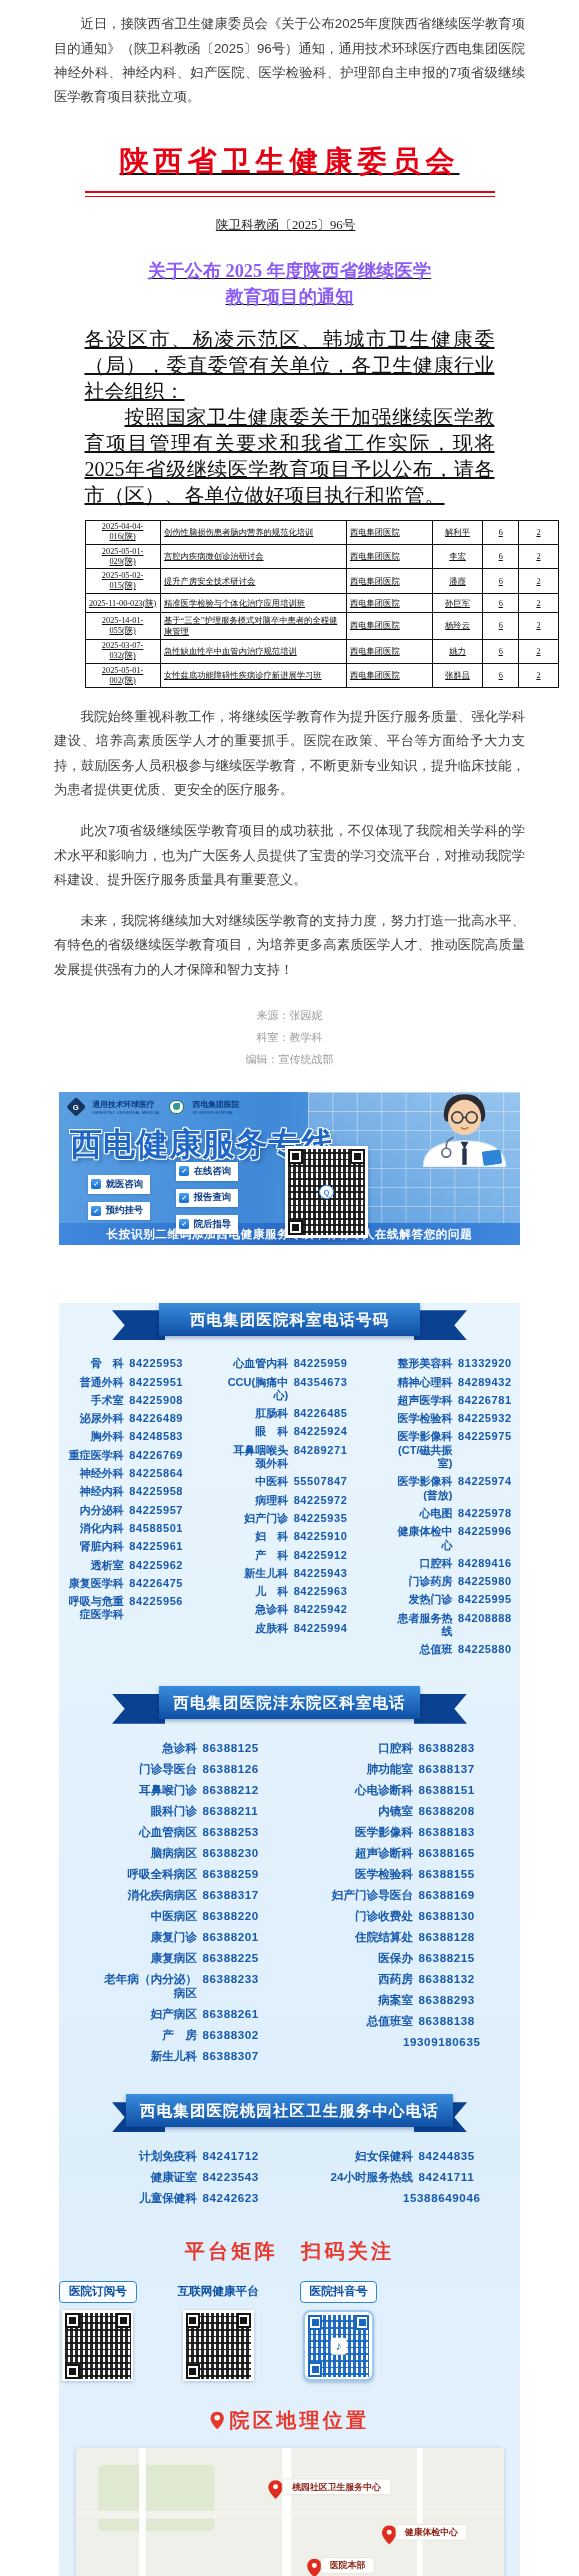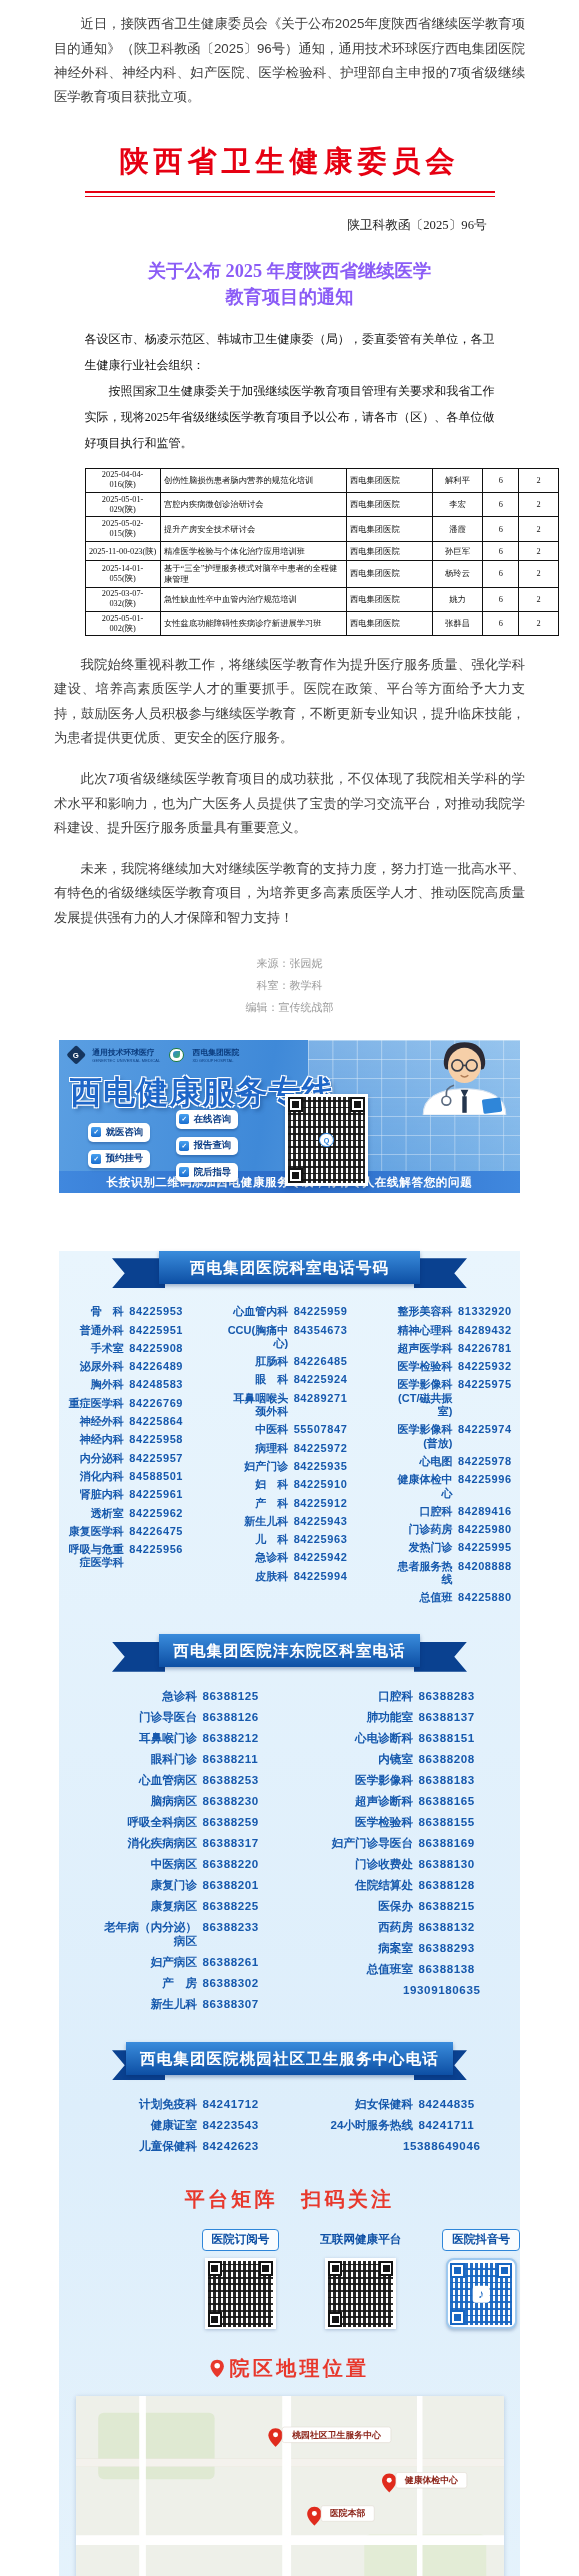--- a/index.html
+++ b/index.html
@@ -4,27 +4,27 @@
 <style>
   html,body{margin:0;padding:0;background:#ffffff;}
   body{width:579px;font-family:"Liberation Sans",sans-serif;color:#3d3d3d;}
   .page{width:579px;overflow:hidden;}
 
   
   .intro{margin:12.2px 54px 0;font-size:13.3px;line-height:24.4px;text-align:justify;text-indent:2em;color:#3d3d3d;}
   .body-para{margin:16.6px 54px 0;font-size:13.3px;line-height:24.4px;text-align:justify;text-indent:2em;color:#3d3d3d;}
 
   
-  .letter{width:410px;margin:32px auto 0;font-family:"Liberation Serif",serif;color:#111;}
+  .letter{width:410px;margin:32px auto 0;font-family:"Liberation Serif",serif;color:#111;text-decoration:underline;}
   .org-name{color:#e60012;font-size:29px;font-weight:bold;text-align:center;letter-spacing:5px;}
   .red-line{margin-top:8.9px;height:2.8px;border-top:2.2px solid #e60012;border-bottom:1.1px solid #e60012;}
-  .doc-no{margin-top:20px;text-align:right;padding-right:7.8px;font-size:12.7px;color:#222;}
+  .doc-no{margin-top:20px;text-align:center;padding-right:7.8px;font-size:12.7px;color:#222;}
   .doc-title{margin-top:25.5px;text-align:center;font-size:18.3px;font-weight:bold;line-height:25.5px;color:#8b5cf6;}
   .letter-body{margin-top:15.5px;}
-  .letter-body p{margin:0;font-size:12px;line-height:26px;text-align:justify;}
+  .letter-body p{margin:0;font-size:20px;line-height:26px;text-align:justify;}
   .letter-body .indent{text-indent:2em;}
 
   
   table.projects{width:474px;margin:12.2px auto 0;border-collapse:collapse;font-family:"Liberation Serif",serif;font-size:8.3px;color:#111;border:1.7px double #111;}
   table.projects td{border:0.8px solid #111;padding:1.7px 3.3px;height:15px;}
   td.c-code{width:73px;text-align:center;margin-left:40px;}
   td.c-name{width:199px;text-align:left;}
   td.c-org{width:88px;text-align:left;}
   td.c-leader{width:47px;text-align:center;}
   td.c-credit{width:32px;text-align:center;}
@@ -50,21 +50,21 @@
   .logo-text .s{font-size:3.9px;letter-spacing:0.2px;}
   .logo-circ{width:14.4px;height:14.4px;border-radius:50%;background:#fff;border:1.7px solid #1d7a3f;box-sizing:border-box;display:flex;align-items:center;justify-content:center;}
   .logo-circ i{width:6.6px;height:6.6px;border-radius:50% 0 50% 50%;background:linear-gradient(135deg,#2f86d9,#3fae5a);}
   .hosp-logo-text .t{font-size:7.8px;font-weight:bold;color:#0b3c7e;}
   .hosp-logo-text .s{font-size:3.9px;color:#0b3c7e;}
   .banner-title{position:absolute;top:31px;left:11px;z-index:3;font-size:32px;font-weight:900;letter-spacing:1.1px;color:#1e66c8;
     text-shadow:1.1px 1.1px 0 #fff,-1.1px -1.1px 0 #fff,1.1px -1.1px 0 #fff,-1.1px 1.1px 0 #fff,2.8px 3.3px 4.4px rgba(10,50,110,.45);}
   .chips{position:absolute;z-index:3;list-style:none;margin:0;padding:0;}
   .chips.left{left:29px;top:83px;}
   .chips.right{left:117px;top:70px;}
-  .chips li{display:flex;align-items:center;margin-bottom:7.8px;background:#fff;border-radius:5px;padding:2.8px 6.6px 2.8px 3.3px;box-shadow:0 1.1px 2.2px rgba(10,50,110,.3);width:max-content;}
+  .chips li{display:flex;align-items:center;margin-bottom:7.8px;background:#fff;border-radius:0;padding:2.8px 6.6px 2.8px 3.3px;box-shadow:0 1.1px 2.2px rgba(10,50,110,.3);width:max-content;}
   .check{width:10px;height:10px;border-radius:1.7px;background:linear-gradient(180deg,#47a0ef,#1b6fd0);margin-right:4.4px;display:flex;align-items:center;justify-content:center;}
   .check::before{content:"✓";color:#fff;font-size:6.6px;font-weight:bold;}
   .chip-label{color:#0c3e86;font-weight:bold;font-size:9.4px;}
   .banner-qr{position:absolute;z-index:4;left:226px;top:54px;width:83px;height:92px;background:#fff;padding:3.3px;box-sizing:border-box;box-shadow:0 1.7px 4.4px rgba(10,50,110,.35);}
   .qr-fake{position:relative;width:100%;height:100%;
     background:repeating-linear-gradient(90deg,rgba(20,20,20,.92) 0 2.8px,transparent 2.8px 5px),
                repeating-linear-gradient(0deg,#fff 0 2.2px,rgba(20,20,20,.88) 2.2px 3.9px,#fff 3.9px 6.6px);}
   .finder{position:absolute;width:14.4px;height:14.4px;border:2.8px solid #141414;background:#fff;box-sizing:border-box;}
   .finder::after{content:"";position:absolute;inset:1.7px;background:#141414;}
   .finder.tl{top:0;left:0;} .finder.tr{top:0;right:0;} .finder.bl{bottom:0;left:0;}
@@ -90,21 +90,21 @@
   .entry .dept{text-align:right;max-width:88px;line-height:13.3px;}
   .entry .tel{min-width:62px;margin-left:5.5px;text-align:left;white-space:nowrap;line-height:13.3px;letter-spacing:0.6px;}
   .phones.cols3 .col{width:141px;}
   .phones.cols2{gap:0 50px;}
   .phones.cols2 .col{width:166px;}
   .phones.cols2 .entry{font-size:11.6px;margin-bottom:6.6px;}
   .phones.cols2 .entry .dept{max-width:105px;line-height:14.4px;}
 
   
   .red-title{margin-top:25.5px;text-align:center;color:#e8382c;font-size:20px;font-weight:900;letter-spacing:3.3px;display:flex;align-items:center;justify-content:center;gap:5.5px;}
-  .qr-row{display:flex;justify-content:flex-end;align-items:flex-start;gap:31px;margin-top:16.6px;}
+  .qr-row{display:flex;justify-content:flex-start;align-items:flex-start;gap:31px;margin-top:16.6px;}
   .qr-item{display:flex;flex-direction:column;align-items:center;}
   .qr-label{color:#0d4fa4;font-weight:bold;font-size:11.6px;border:1.1px solid #2f86d9;border-radius:3.9px;padding:2.2px 8.9px;background:rgba(255,255,255,.8);}
   .qr-item:nth-child(2) .qr-label{border-color:transparent;background:transparent;}
   .qr-box{position:relative;width:71px;height:71px;background:#fff;margin-top:7.8px;padding:2.8px;box-sizing:border-box;box-shadow:0 1.1px 3.3px rgba(5,40,100,.25);}
   .qr-box.douyin{border:2.2px solid #9ec9ef;border-radius:7.8px;}
   .qr-box.douyin .qr-fake{background:repeating-linear-gradient(90deg,rgba(23,102,194,.95) 0 2.8px,transparent 2.8px 5px),repeating-linear-gradient(0deg,#fff 0 2.2px,rgba(23,102,194,.9) 2.2px 3.9px,#fff 3.9px 6.6px);}
   .qr-box.douyin .finder{border-color:#1766c2;} .qr-box.douyin .finder::after{background:#1766c2;}
   .note{position:absolute;left:50%;top:50%;transform:translate(-50%,-50%);background:#fff;border-radius:3.3px;width:16.6px;height:16.6px;display:flex;align-items:center;justify-content:center;color:#1766c2;font-size:12.2px;font-weight:bold;}
 
   

